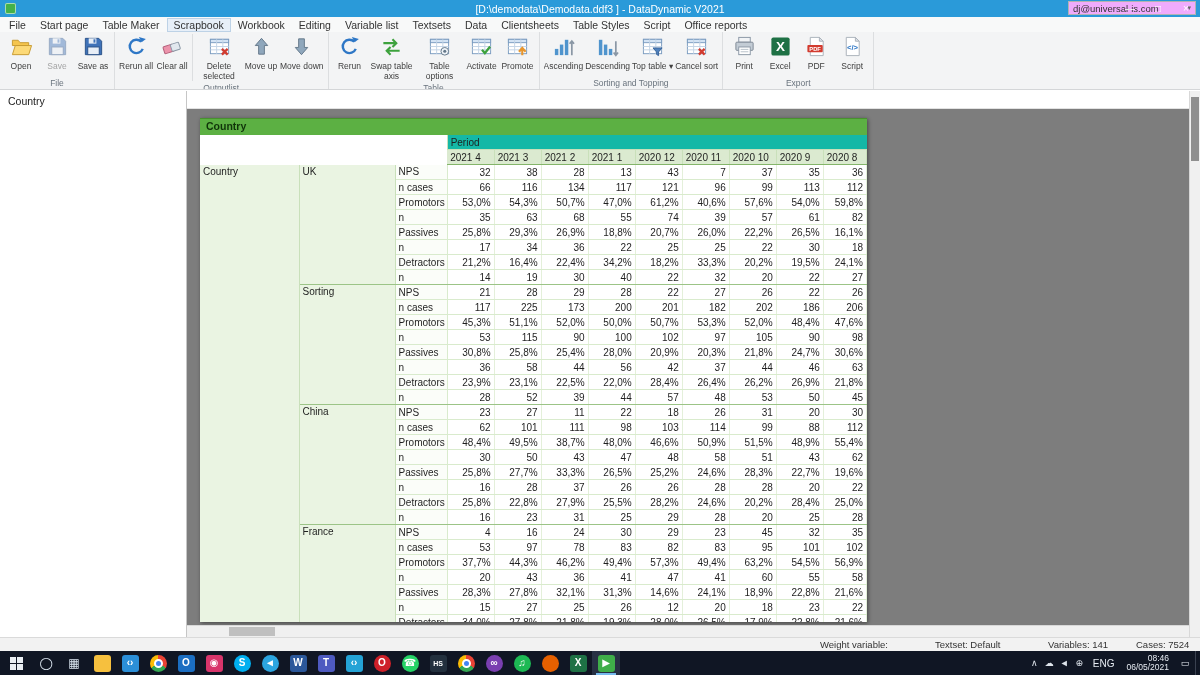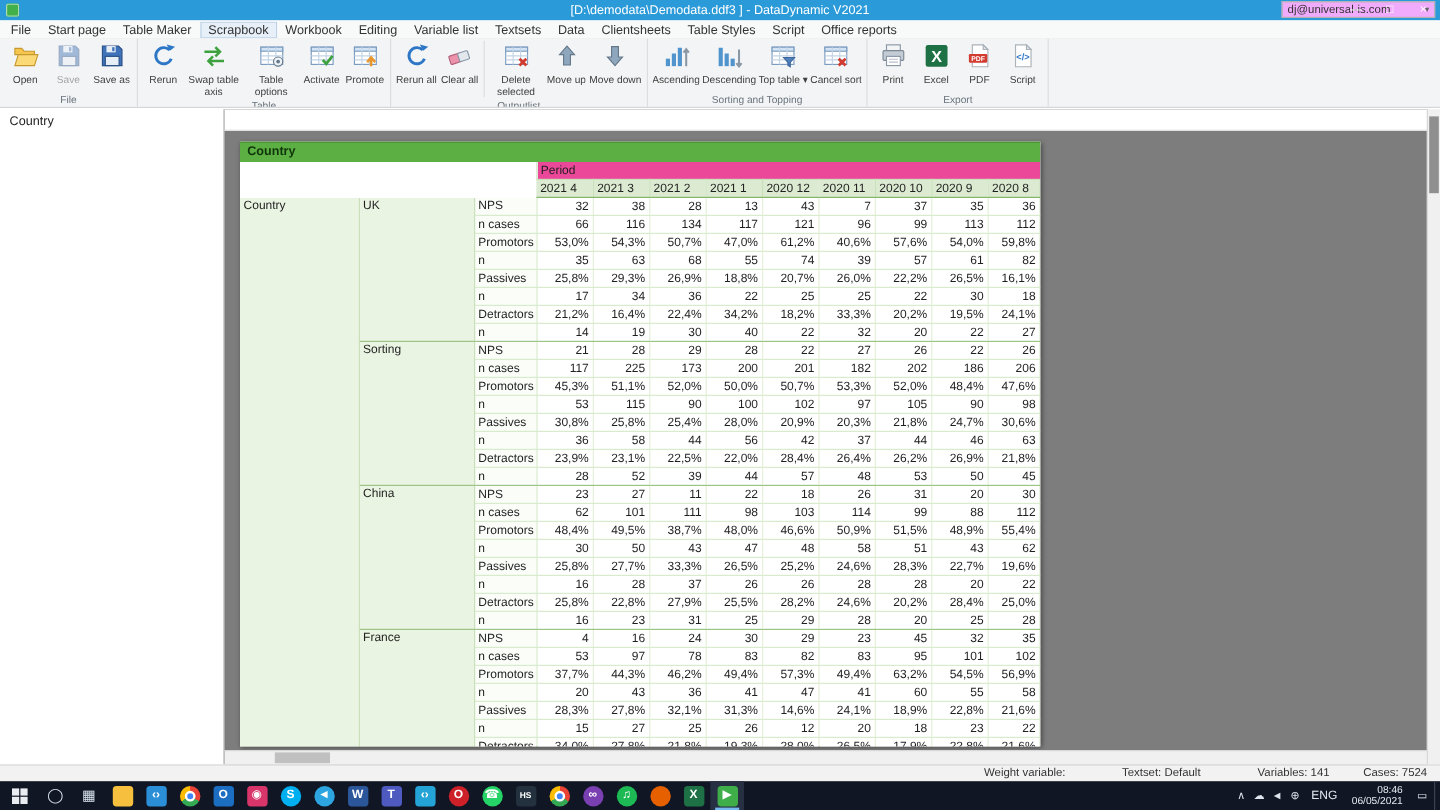--- a/index.html
+++ b/index.html
@@ -44,21 +44,21 @@
   .outputlist-item{font-size:10.5px;color:#222;padding:4px 8px}
   .main{position:absolute;top:91px;left:187px;right:10px;bottom:38px;background:#7d7d7d;overflow:hidden}
   .doc-strip{height:17px;background:#fff;border-bottom:1px solid #e2e2e2}
   .doc{position:absolute;left:13px;top:27px;width:667px;height:504px;background:#fff;
        overflow:hidden;box-shadow:1px 1px 4px rgba(0,0,0,.45)}
   .tbl-title{height:16px;background:#5cb043;border-top:1px solid #48912f;color:#10350a;
              font-weight:bold;font-size:10.5px;line-height:15px;padding-left:6px}
   table.grid{border-collapse:collapse;table-layout:fixed;width:667px;font-size:10px;color:#1f1f1f}
   table.grid td{height:14px;line-height:13px;padding:0 3px;overflow:hidden;white-space:nowrap}
   .stub{background:#fff}
-  .period-label{background:#ec4899;border-bottom:1px solid #c9e0ba;border-left:1px solid #c9e0ba}
+  .period-label{background:#14b8a6;border-bottom:1px solid #c9e0ba;border-left:1px solid #c9e0ba}
   .colhead{background:#dbead0;border-bottom:1px solid #84b56a;border-right:1px solid #c9e0ba;text-align:left}
   .dimcell{background:#eaf4e2;vertical-align:top;border-right:1px solid #c9e0ba}
   .countrycell{background:#eaf4e2;vertical-align:top;border-right:1px solid #c9e0ba;
                border-bottom:1px solid #9cc487}
   .measurecell{background:#fbfdf9;border-right:1px solid #d9ebcd;border-bottom:1px solid #d9ebcd}
   .datacell{background:#fff;text-align:right;border-right:1px solid #e4f0da;border-bottom:1px solid #d9ebcd}
   tr.group-end td{border-bottom-color:#9cc487}
   
   .vscroll{position:absolute;top:91px;right:0;width:10px;bottom:38px;background:#f0f0f0;
            border-left:1px solid #d8d8d8}
@@ -167,20 +167,73 @@
     </div>
     <div class="rgroup">
       <div class="rrow">
         <div class="rbtn">
           <div class="ricon">
             <svg viewBox="0 0 24 24">
               <path d="M18.5 14.5A7 7 0 1 1 17 7" fill="none" stroke="#2e77c6" stroke-width="2.5"></path>
               <path d="M14.5 2.2l2.8 5.3 4.5-3.4z" fill="#2e77c6"></path>
             </svg>
           </div>
+          <div class="rlabel">Rerun all</div>
+        </div>
+        <div class="rbtn">
+          <div class="ricon">
+            <svg viewBox="0 0 24 24">
+              <g transform="rotate(-18 12 13)">
+                <rect x="2.5" y="9.5" width="10" height="7.5" rx="1" fill="#ec93ab" stroke="#b35f79"></rect>
+                <rect x="10.5" y="9.5" width="9" height="7.5" rx="1" fill="#e2e8ee" stroke="#8a97a5"></rect>
+              </g>
+            </svg>
+          </div>
+          <div class="rlabel">Clear all</div>
+        </div>
+        <div class="rsep"></div>
+        <div class="rbtn">
+          <div class="ricon">
+            <svg viewBox="0 0 24 24">
+              <rect x="2.5" y="4.5" width="19" height="15" fill="#fff" stroke="#7b9cc0"></rect>
+              <rect x="2.5" y="4.5" width="19" height="3.5" fill="#d3e3f4" stroke="#7b9cc0"></rect>
+              <path d="M9 4.5v15M15.5 4.5v15M2.5 12h19M2.5 15.5h19" stroke="#c3d4e6" fill="none"></path>
+              <path d="M14.5 14.5l6 6m0-6l-6 6" stroke="#d23b2f" stroke-width="2.4" fill="none"></path>
+            </svg>
+          </div>
+          <div class="rlabel">Delete selected</div>
+        </div>
+        <div class="rbtn">
+          <div class="ricon">
+            <svg viewBox="0 0 24 24">
+              <path d="M12 3.5l6.5 7.5h-3.5v9h-6v-9H5.5z" fill="#8fa7bc" stroke="#64788a"></path>
+            </svg>
+          </div>
+          <div class="rlabel">Move up</div>
+        </div>
+        <div class="rbtn">
+          <div class="ricon">
+            <svg viewBox="0 0 24 24">
+              <path d="M12 20.5L5.5 13h3.5V4h6v9h3.5z" fill="#8fa7bc" stroke="#64788a"></path>
+            </svg>
+          </div>
+          <div class="rlabel">Move down</div>
+        </div>
+      </div>
+      <div class="rgrouplabel">Outputlist</div>
+    </div>
+    <div class="rgroup">
+      <div class="rrow">
+        <div class="rbtn">
+          <div class="ricon">
+            <svg viewBox="0 0 24 24">
+              <path d="M18.5 14.5A7 7 0 1 1 17 7" fill="none" stroke="#2e77c6" stroke-width="2.5"></path>
+              <path d="M14.5 2.2l2.8 5.3 4.5-3.4z" fill="#2e77c6"></path>
+            </svg>
+          </div>
           <div class="rlabel">Rerun</div>
         </div>
         <div class="rbtn">
           <div class="ricon">
             <svg viewBox="0 0 24 24">
               <path d="M3.5 8.5h13M13 4.5l4 4-4 4" stroke="#3da23d" stroke-width="2.2" fill="none"></path>
               <path d="M20.5 16.5h-13M11 12.5l-4 4 4 4" stroke="#3da23d" stroke-width="2.2" fill="none"></path>
             </svg>
           </div>
           <div class="rlabel">Swap table axis</div>
@@ -214,73 +267,20 @@
               <rect x="2.5" y="4.5" width="19" height="15" fill="#fff" stroke="#7b9cc0"></rect>
               <rect x="2.5" y="4.5" width="19" height="3.5" fill="#d3e3f4" stroke="#7b9cc0"></rect>
               <path d="M9 4.5v15M15.5 4.5v15M2.5 12h19M2.5 15.5h19" stroke="#c3d4e6" fill="none"></path>
               <path d="M17 21v-6.5M13.5 17.5l3.5-4 3.5 4" stroke="#e8962e" stroke-width="2.2" fill="none"></path>
             </svg>
           </div>
           <div class="rlabel">Promote</div>
         </div>
       </div>
       <div class="rgrouplabel">Table</div>
-    </div>
-    <div class="rgroup">
-      <div class="rrow">
-        <div class="rbtn">
-          <div class="ricon">
-            <svg viewBox="0 0 24 24">
-              <path d="M18.5 14.5A7 7 0 1 1 17 7" fill="none" stroke="#2e77c6" stroke-width="2.5"></path>
-              <path d="M14.5 2.2l2.8 5.3 4.5-3.4z" fill="#2e77c6"></path>
-            </svg>
-          </div>
-          <div class="rlabel">Rerun all</div>
-        </div>
-        <div class="rbtn">
-          <div class="ricon">
-            <svg viewBox="0 0 24 24">
-              <g transform="rotate(-18 12 13)">
-                <rect x="2.5" y="9.5" width="10" height="7.5" rx="1" fill="#ec93ab" stroke="#b35f79"></rect>
-                <rect x="10.5" y="9.5" width="9" height="7.5" rx="1" fill="#e2e8ee" stroke="#8a97a5"></rect>
-              </g>
-            </svg>
-          </div>
-          <div class="rlabel">Clear all</div>
-        </div>
-        <div class="rsep"></div>
-        <div class="rbtn">
-          <div class="ricon">
-            <svg viewBox="0 0 24 24">
-              <rect x="2.5" y="4.5" width="19" height="15" fill="#fff" stroke="#7b9cc0"></rect>
-              <rect x="2.5" y="4.5" width="19" height="3.5" fill="#d3e3f4" stroke="#7b9cc0"></rect>
-              <path d="M9 4.5v15M15.5 4.5v15M2.5 12h19M2.5 15.5h19" stroke="#c3d4e6" fill="none"></path>
-              <path d="M14.5 14.5l6 6m0-6l-6 6" stroke="#d23b2f" stroke-width="2.4" fill="none"></path>
-            </svg>
-          </div>
-          <div class="rlabel">Delete selected</div>
-        </div>
-        <div class="rbtn">
-          <div class="ricon">
-            <svg viewBox="0 0 24 24">
-              <path d="M12 3.5l6.5 7.5h-3.5v9h-6v-9H5.5z" fill="#8fa7bc" stroke="#64788a"></path>
-            </svg>
-          </div>
-          <div class="rlabel">Move up</div>
-        </div>
-        <div class="rbtn">
-          <div class="ricon">
-            <svg viewBox="0 0 24 24">
-              <path d="M12 20.5L5.5 13h3.5V4h6v9h3.5z" fill="#8fa7bc" stroke="#64788a"></path>
-            </svg>
-          </div>
-          <div class="rlabel">Move down</div>
-        </div>
-      </div>
-      <div class="rgrouplabel">Outputlist</div>
     </div>
     <div class="rgroup">
       <div class="rrow">
         <div class="rbtn">
           <div class="ricon">
             <svg viewBox="0 0 24 24">
               <rect x="3" y="14.5" width="3.6" height="6.5" fill="#4f94cd"></rect>
               <rect x="8.2" y="10" width="3.6" height="11" fill="#4f94cd"></rect>
               <rect x="13.4" y="5" width="3.6" height="16" fill="#4f94cd"></rect>
               <path d="M20.7 21V6.5M18.4 9.2l2.3-2.9 2.3 2.9" stroke="#8a97a5" stroke-width="1.8" fill="none"></path>

